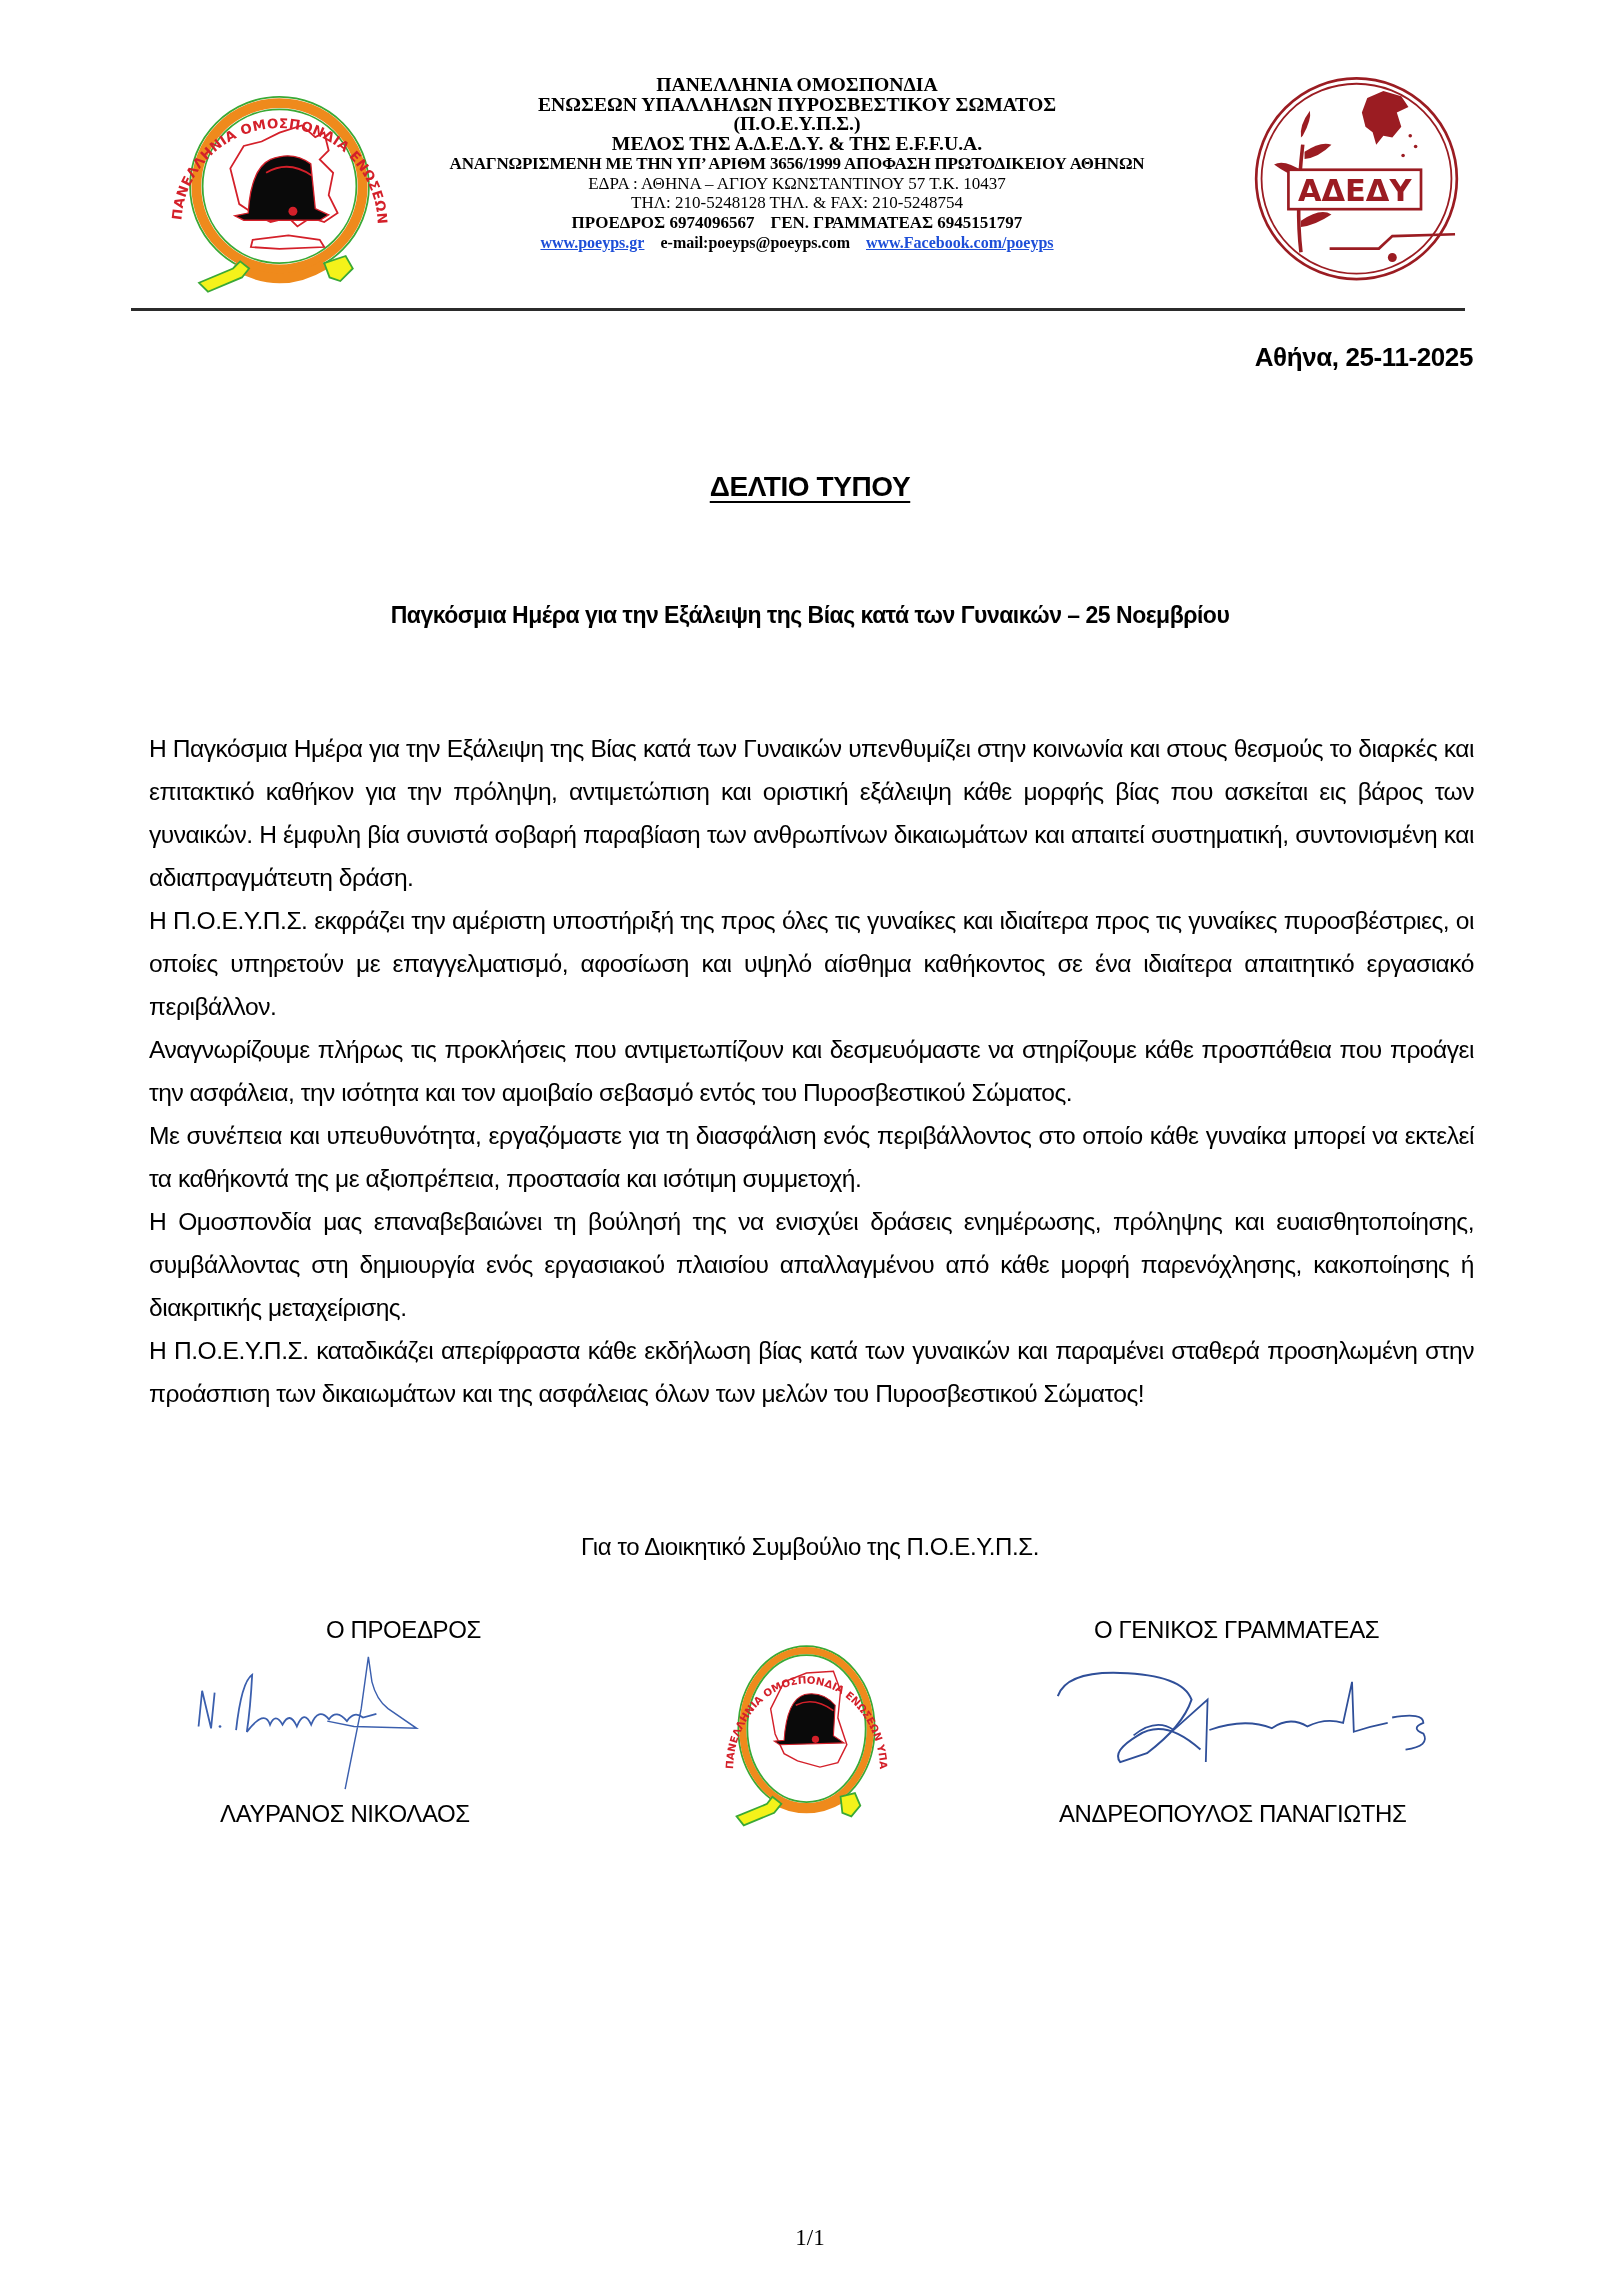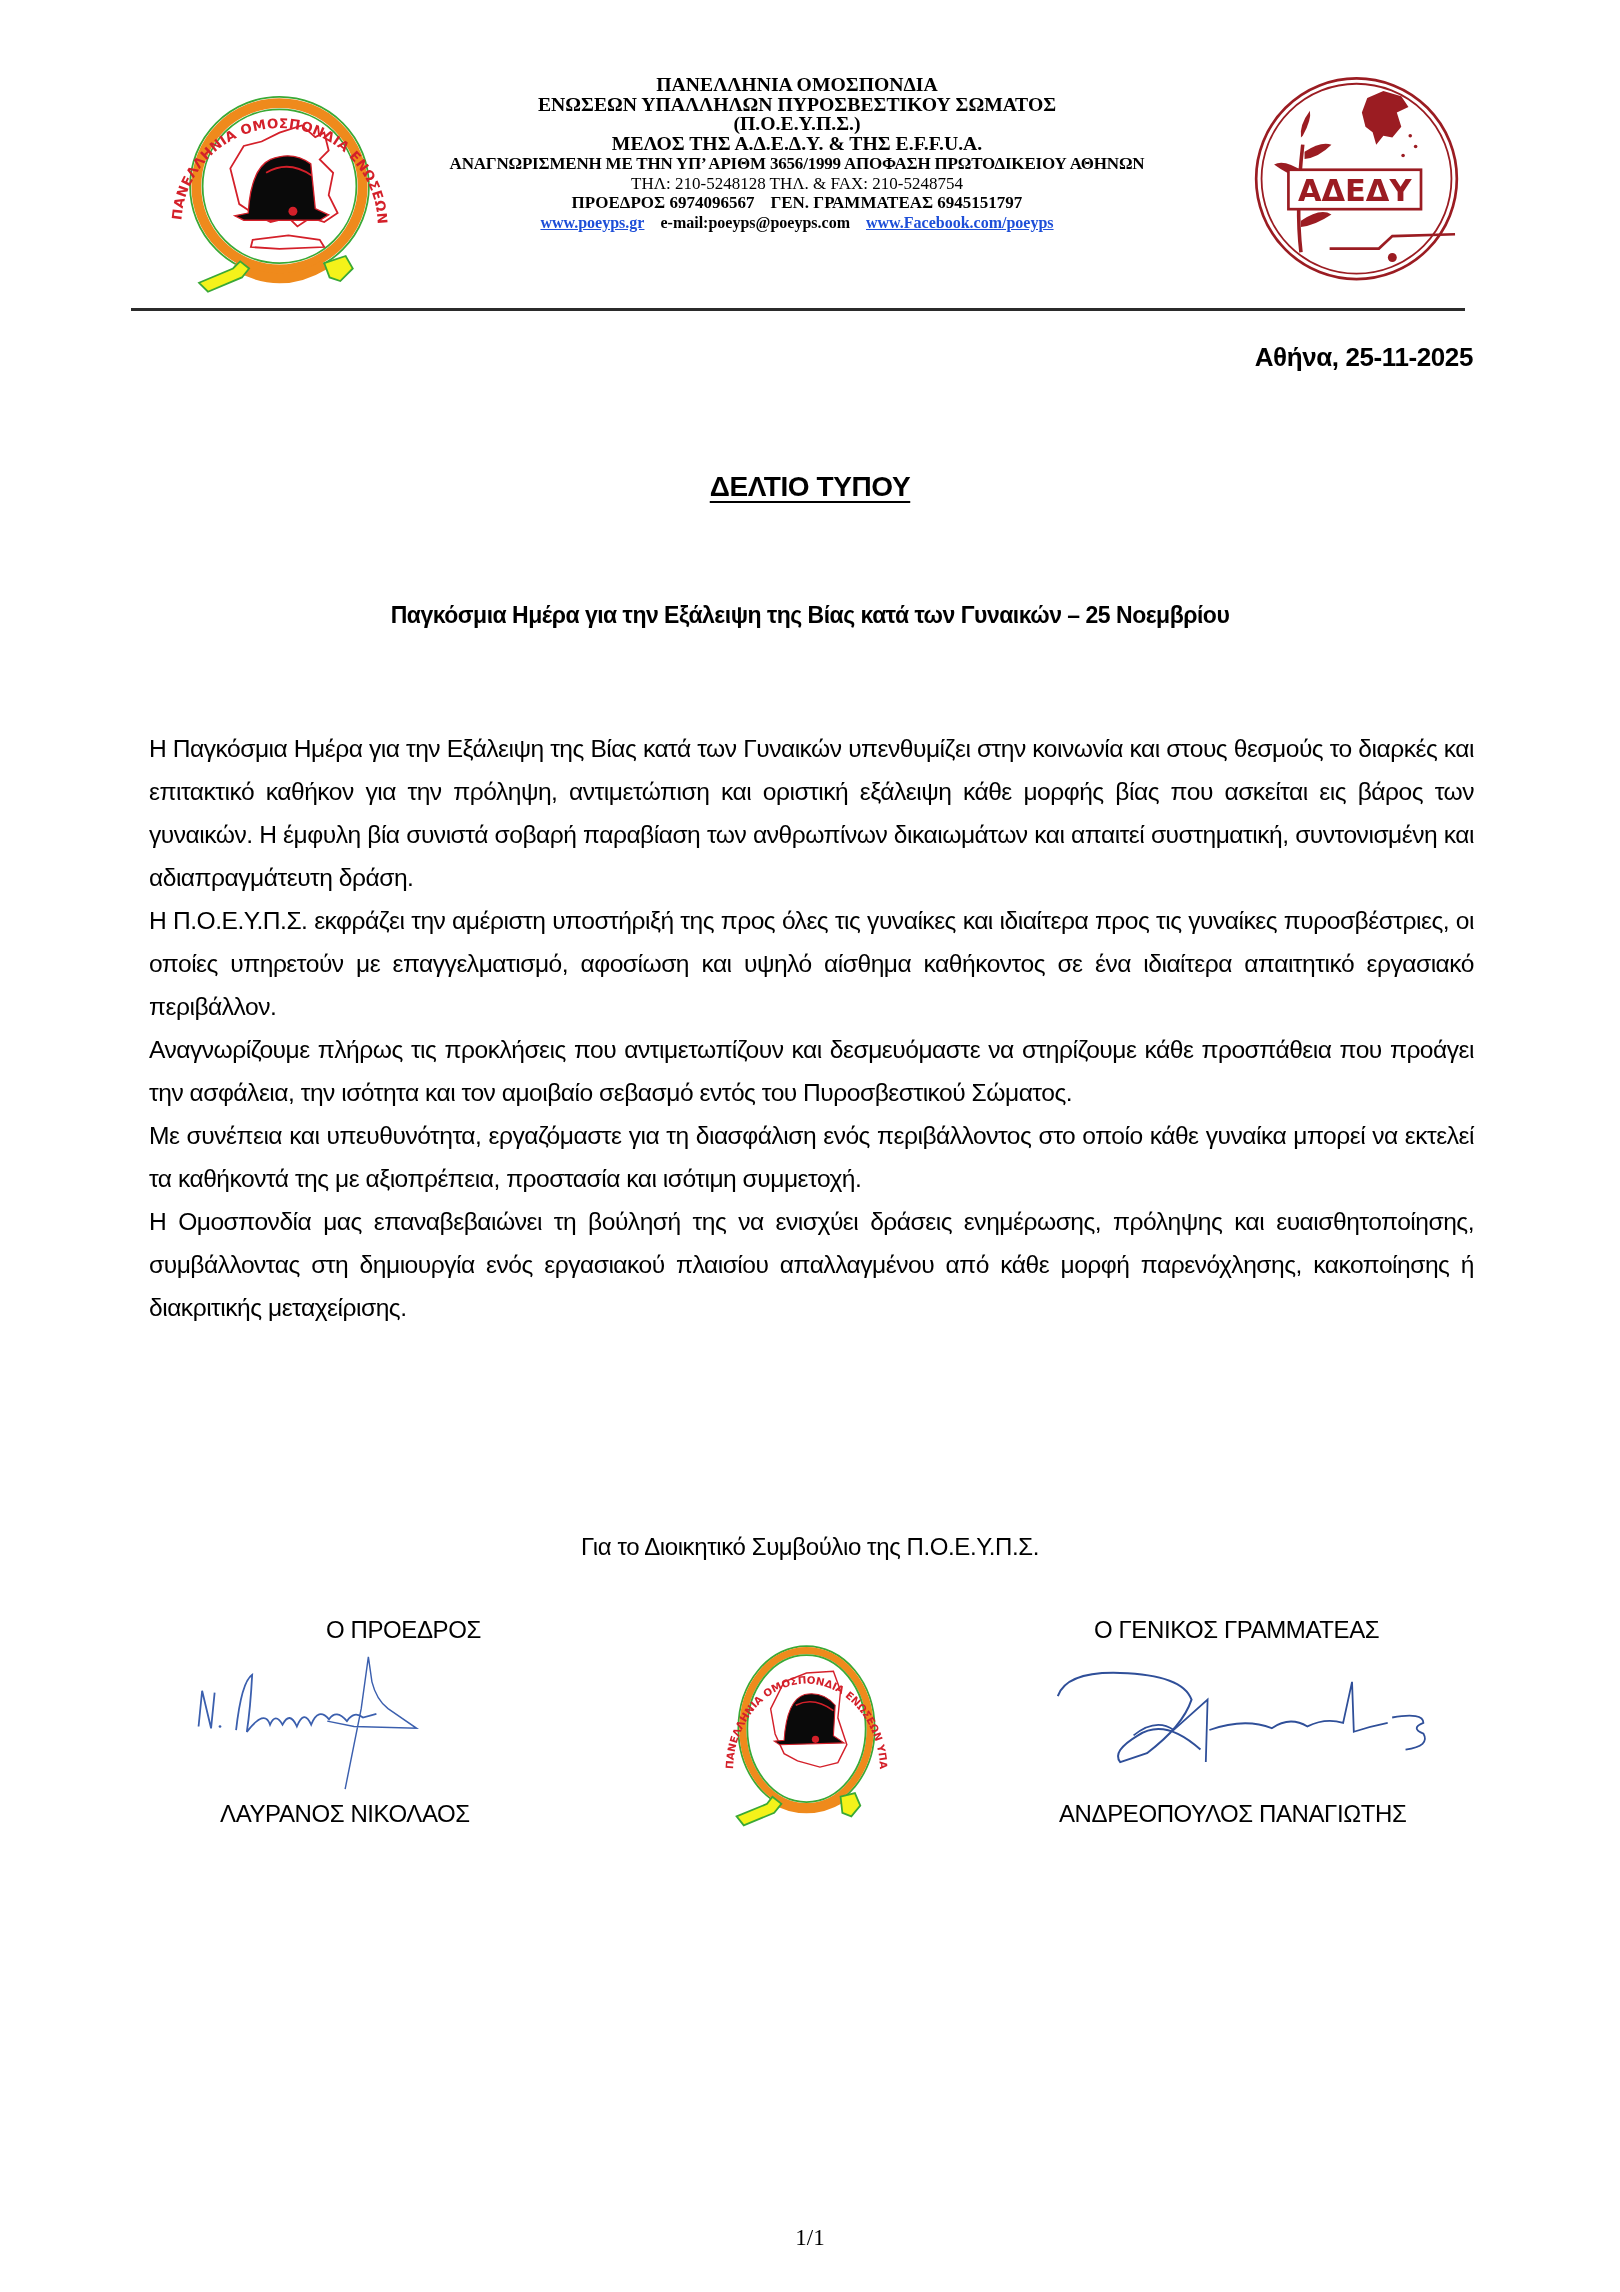--- a/index.html
+++ b/index.html
@@ -74,20 +74,21 @@
     <path d="M200 216 L224 208 L232 222 L218 236 L206 232 Z" fill="#f4f21a" stroke="#3aa935" stroke-width="2"></path>
   </svg>
 </div>
 
 <div class="abs header-text">
   <div class="l1">ΠΑΝΕΛΛΗΝΙΑ ΟΜΟΣΠΟΝΔΙΑ</div>
   <div class="l2">ΕΝΩΣΕΩΝ ΥΠΑΛΛΗΛΩΝ ΠΥΡΟΣΒΕΣΤΙΚΟΥ ΣΩΜΑΤΟΣ</div>
   <div class="l3">(Π.Ο.Ε.Υ.Π.Σ.)</div>
   <div class="l4">ΜΕΛΟΣ ΤΗΣ Α.Δ.Ε.Δ.Υ. &amp; ΤΗΣ E.F.F.U.A.</div>
   <div class="l5">ΑΝΑΓΝΩΡΙΣΜΕΝΗ ΜΕ ΤΗΝ ΥΠ’ ΑΡΙΘΜ 3656/1999 ΑΠΟΦΑΣΗ ΠΡΩΤΟΔΙΚΕΙΟΥ ΑΘΗΝΩΝ</div>
+  <div class="l6">ΕΔΡΑ : ΑΘΗΝΑ – ΑΓΙΟΥ ΚΩΝΣΤΑΝΤΙΝΟΥ 57 Τ.Κ. 10437</div>
   <div class="l7">ΤΗΛ: 210-5248128 ΤΗΛ. &amp; FAX: 210-5248754</div>
   <div class="l8">
     <span>ΠΡΟΕΔΡΟΣ 6974096567</span><span class="gap"></span><span>ΓΕΝ. ΓΡΑΜΜΑΤΕΑΣ 6945151797</span>
   </div>
   <div class="l9">
     <a>www.poeyps.gr</a><span class="gap"></span><span>e-mail:poeyps@poeyps.com</span><span class="gap"></span><a>www.Facebook.com/poeyps</a>
   </div>
 </div>
 
 <div class="abs logo-right">
@@ -121,20 +122,21 @@
 <div class="abs sans doc-title">ΔΕΛΤΙΟ ΤΥΠΟΥ</div>
 
 <div class="abs sans subtitle">Παγκόσμια Ημέρα για την Εξάλειψη της Βίας κατά των Γυναικών – 25 Νοεμβρίου</div>
 
 <div class="abs sans body-text">
   <p>Η Παγκόσμια Ημέρα για την Εξάλειψη της Βίας κατά των Γυναικών υπενθυμίζει στην κοινωνία και στους θεσμούς το διαρκές και επιτακτικό καθήκον για την πρόληψη, αντιμετώπιση και οριστική εξάλειψη κάθε μορφής βίας που ασκείται εις βάρος των γυναικών. Η έμφυλη βία συνιστά σοβαρή παραβίαση των ανθρωπίνων δικαιωμάτων και απαιτεί συστηματική, συντονισμένη και αδιαπραγμάτευτη δράση.</p>
   <p>Η Π.Ο.Ε.Υ.Π.Σ. εκφράζει την αμέριστη υποστήριξή της προς όλες τις γυναίκες και ιδιαίτερα προς τις γυναίκες πυροσβέστριες, οι οποίες υπηρετούν με επαγγελματισμό, αφοσίωση και υψηλό αίσθημα καθήκοντος σε ένα ιδιαίτερα απαιτητικό εργασιακό περιβάλλον.</p>
   <p>Αναγνωρίζουμε πλήρως τις προκλήσεις που αντιμετωπίζουν και δεσμευόμαστε να στηρίζουμε κάθε προσπάθεια που προάγει την ασφάλεια, την ισότητα και τον αμοιβαίο σεβασμό εντός του Πυροσβεστικού Σώματος.</p>
   <p>Με συνέπεια και υπευθυνότητα, εργαζόμαστε για τη διασφάλιση ενός περιβάλλοντος στο οποίο κάθε γυναίκα μπορεί να εκτελεί τα καθήκοντά της με αξιοπρέπεια, προστασία και ισότιμη συμμετοχή.</p>
   <p>Η Ομοσπονδία μας επαναβεβαιώνει τη βούλησή της να ενισχύει δράσεις ενημέρωσης, πρόληψης και ευαισθητοποίησης, συμβάλλοντας στη δημιουργία ενός εργασιακού πλαισίου απαλλαγμένου από κάθε μορφή παρενόχλησης, κακοποίησης ή διακριτικής μεταχείρισης.</p>
+  <p>Η Π.Ο.Ε.Υ.Π.Σ. καταδικάζει απερίφραστα κάθε εκδήλωση βίας κατά των γυναικών και παραμένει σταθερά προσηλωμένη στην προάσπιση των δικαιωμάτων και της ασφάλειας όλων των μελών του Πυροσβεστικού Σώματος!</p>
 </div>
 
 <div class="abs sans for-board">Για το Διοικητικό Συμβούλιο της Π.Ο.Ε.Υ.Π.Σ.</div>
 
 <div class="abs sans role-left">Ο ΠΡΟΕΔΡΟΣ</div>
 <div class="abs sans role-right">Ο ΓΕΝΙΚΟΣ ΓΡΑΜΜΑΤΕΑΣ</div>
 
 <div class="abs sig-left">
   <svg viewBox="0 0 380 160" width="340" height="143">
     <path d="M6 80 L10 40 L20 82 L24 42" fill="none" stroke="#3b5fae" stroke-width="2"></path>

